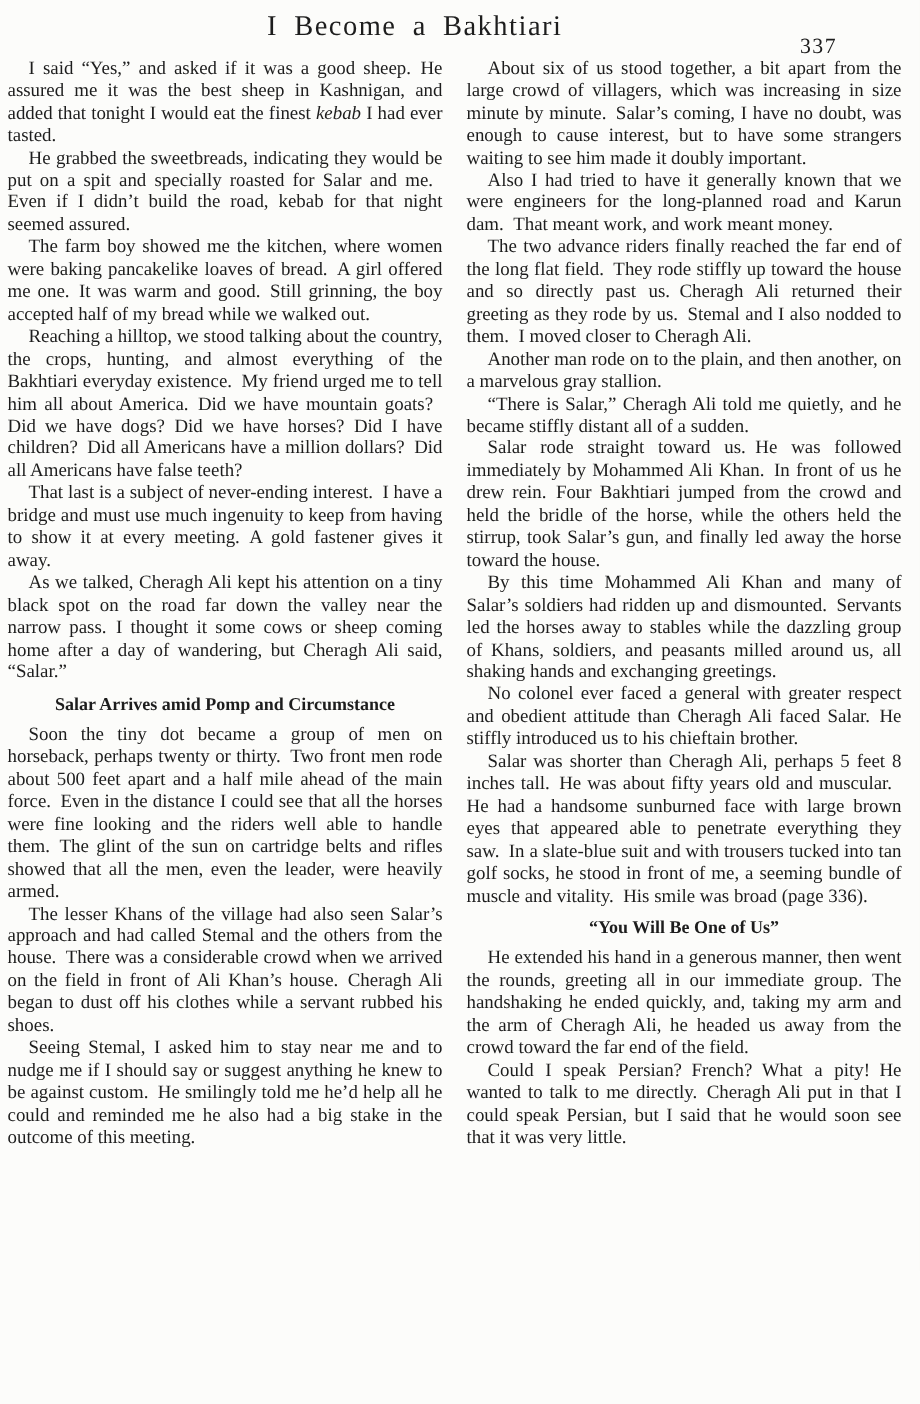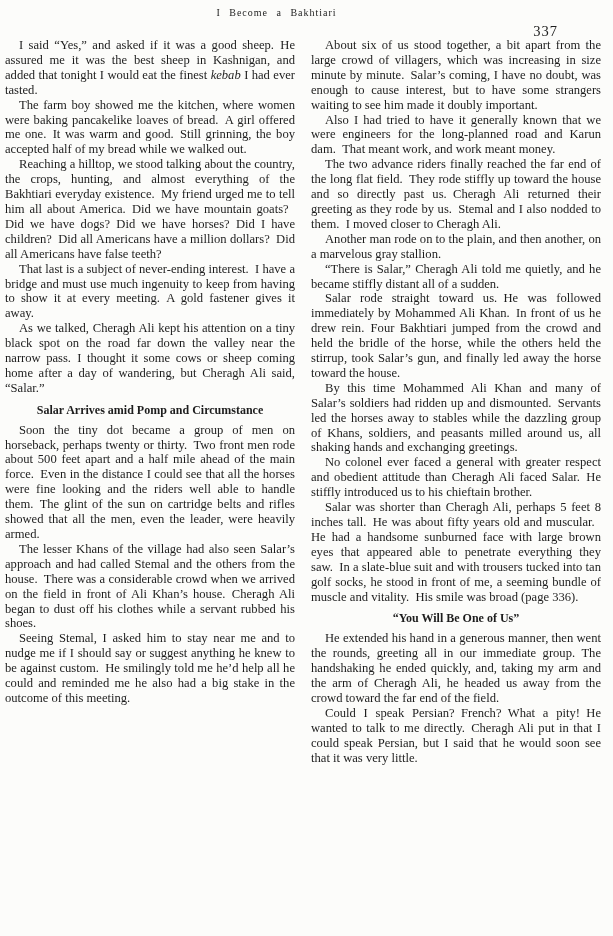--- a/index.html
+++ b/index.html
@@ -18,21 +18,21 @@
     overflow: hidden;
   }
   .running-header {
     position: relative;
     height: 17px;
   }
   .running-title {
     position: absolute;
     left: 0; right: 60px;
     text-align: center;
-    font-size: 10px;
+    font-size: 19px;
     letter-spacing: 1px;
     word-spacing: 5px;
     white-space: nowrap;
   }
   .page-number {
     position: absolute;
     right: 55px; top: 16px;
     font-size: 14.5px;
     letter-spacing: 1px;
   }
@@ -67,20 +67,21 @@
 <body>
 
 <div class="page">
   <div class="running-header">
     <div class="running-title">I Become a Bakhtiari</div>
     <div class="page-number">337</div>
   </div>
   <div class="body-columns">
     <div class="col" id="col-left">
         <p class="para">I said “Yes,” and asked if it was a good sheep. He assured me it was the best sheep in Kashnigan, and added that tonight I would eat the finest <i>kebab</i> I had ever tasted.</p>
+        <p class="para">He grabbed the sweetbreads, indicating they would be put on a spit and specially roasted for Salar and me. Even if I didn’t build the road, kebab for that night seemed assured.</p>
         <p class="para">The farm boy showed me the kitchen, where women were baking pancakelike loaves of bread. A girl offered me one. It was warm and good. Still grinning, the boy accepted half of my bread while we walked out.</p>
         <p class="para">Reaching a hilltop, we stood talking about the country, the crops, hunting, and almost everything of the Bakhtiari everyday existence. My friend urged me to tell him all about America. Did we have mountain goats? Did we have dogs? Did we have horses? Did I have children? Did all Americans have a million dollars? Did all Americans have false teeth?</p>
         <p class="para">That last is a subject of never-ending interest. I have a bridge and must use much ingenuity to keep from having to show it at every meeting. A gold fastener gives it away.</p>
         <p class="para">As we talked, Cheragh Ali kept his attention on a tiny black spot on the road far down the valley near the narrow pass. I thought it some cows or sheep coming home after a day of wandering, but Cheragh Ali said, “Salar.”</p>
         <h3 class="subhead">Salar Arrives amid Pomp and Circumstance</h3>
         <p class="para">Soon the tiny dot became a group of men on horseback, perhaps twenty or thirty. Two front men rode about 500 feet apart and a half mile ahead of the main force. Even in the distance I could see that all the horses were fine looking and the riders well able to handle them. The glint of the sun on cartridge belts and rifles showed that all the men, even the leader, were heavily armed.</p>
         <p class="para">The lesser Khans of the village had also seen Salar’s approach and had called Stemal and the others from the house. There was a considerable crowd when we arrived on the field in front of Ali Khan’s house. Cheragh Ali began to dust off his clothes while a servant rubbed his shoes.</p>
         <p class="para">Seeing Stemal, I asked him to stay near me and to nudge me if I should say or suggest anything he knew to be against custom. He smilingly told me he’d help all he could and reminded me he also had a big stake in the outcome of this meeting.</p>
       </div>
     <div class="col" id="col-right">

